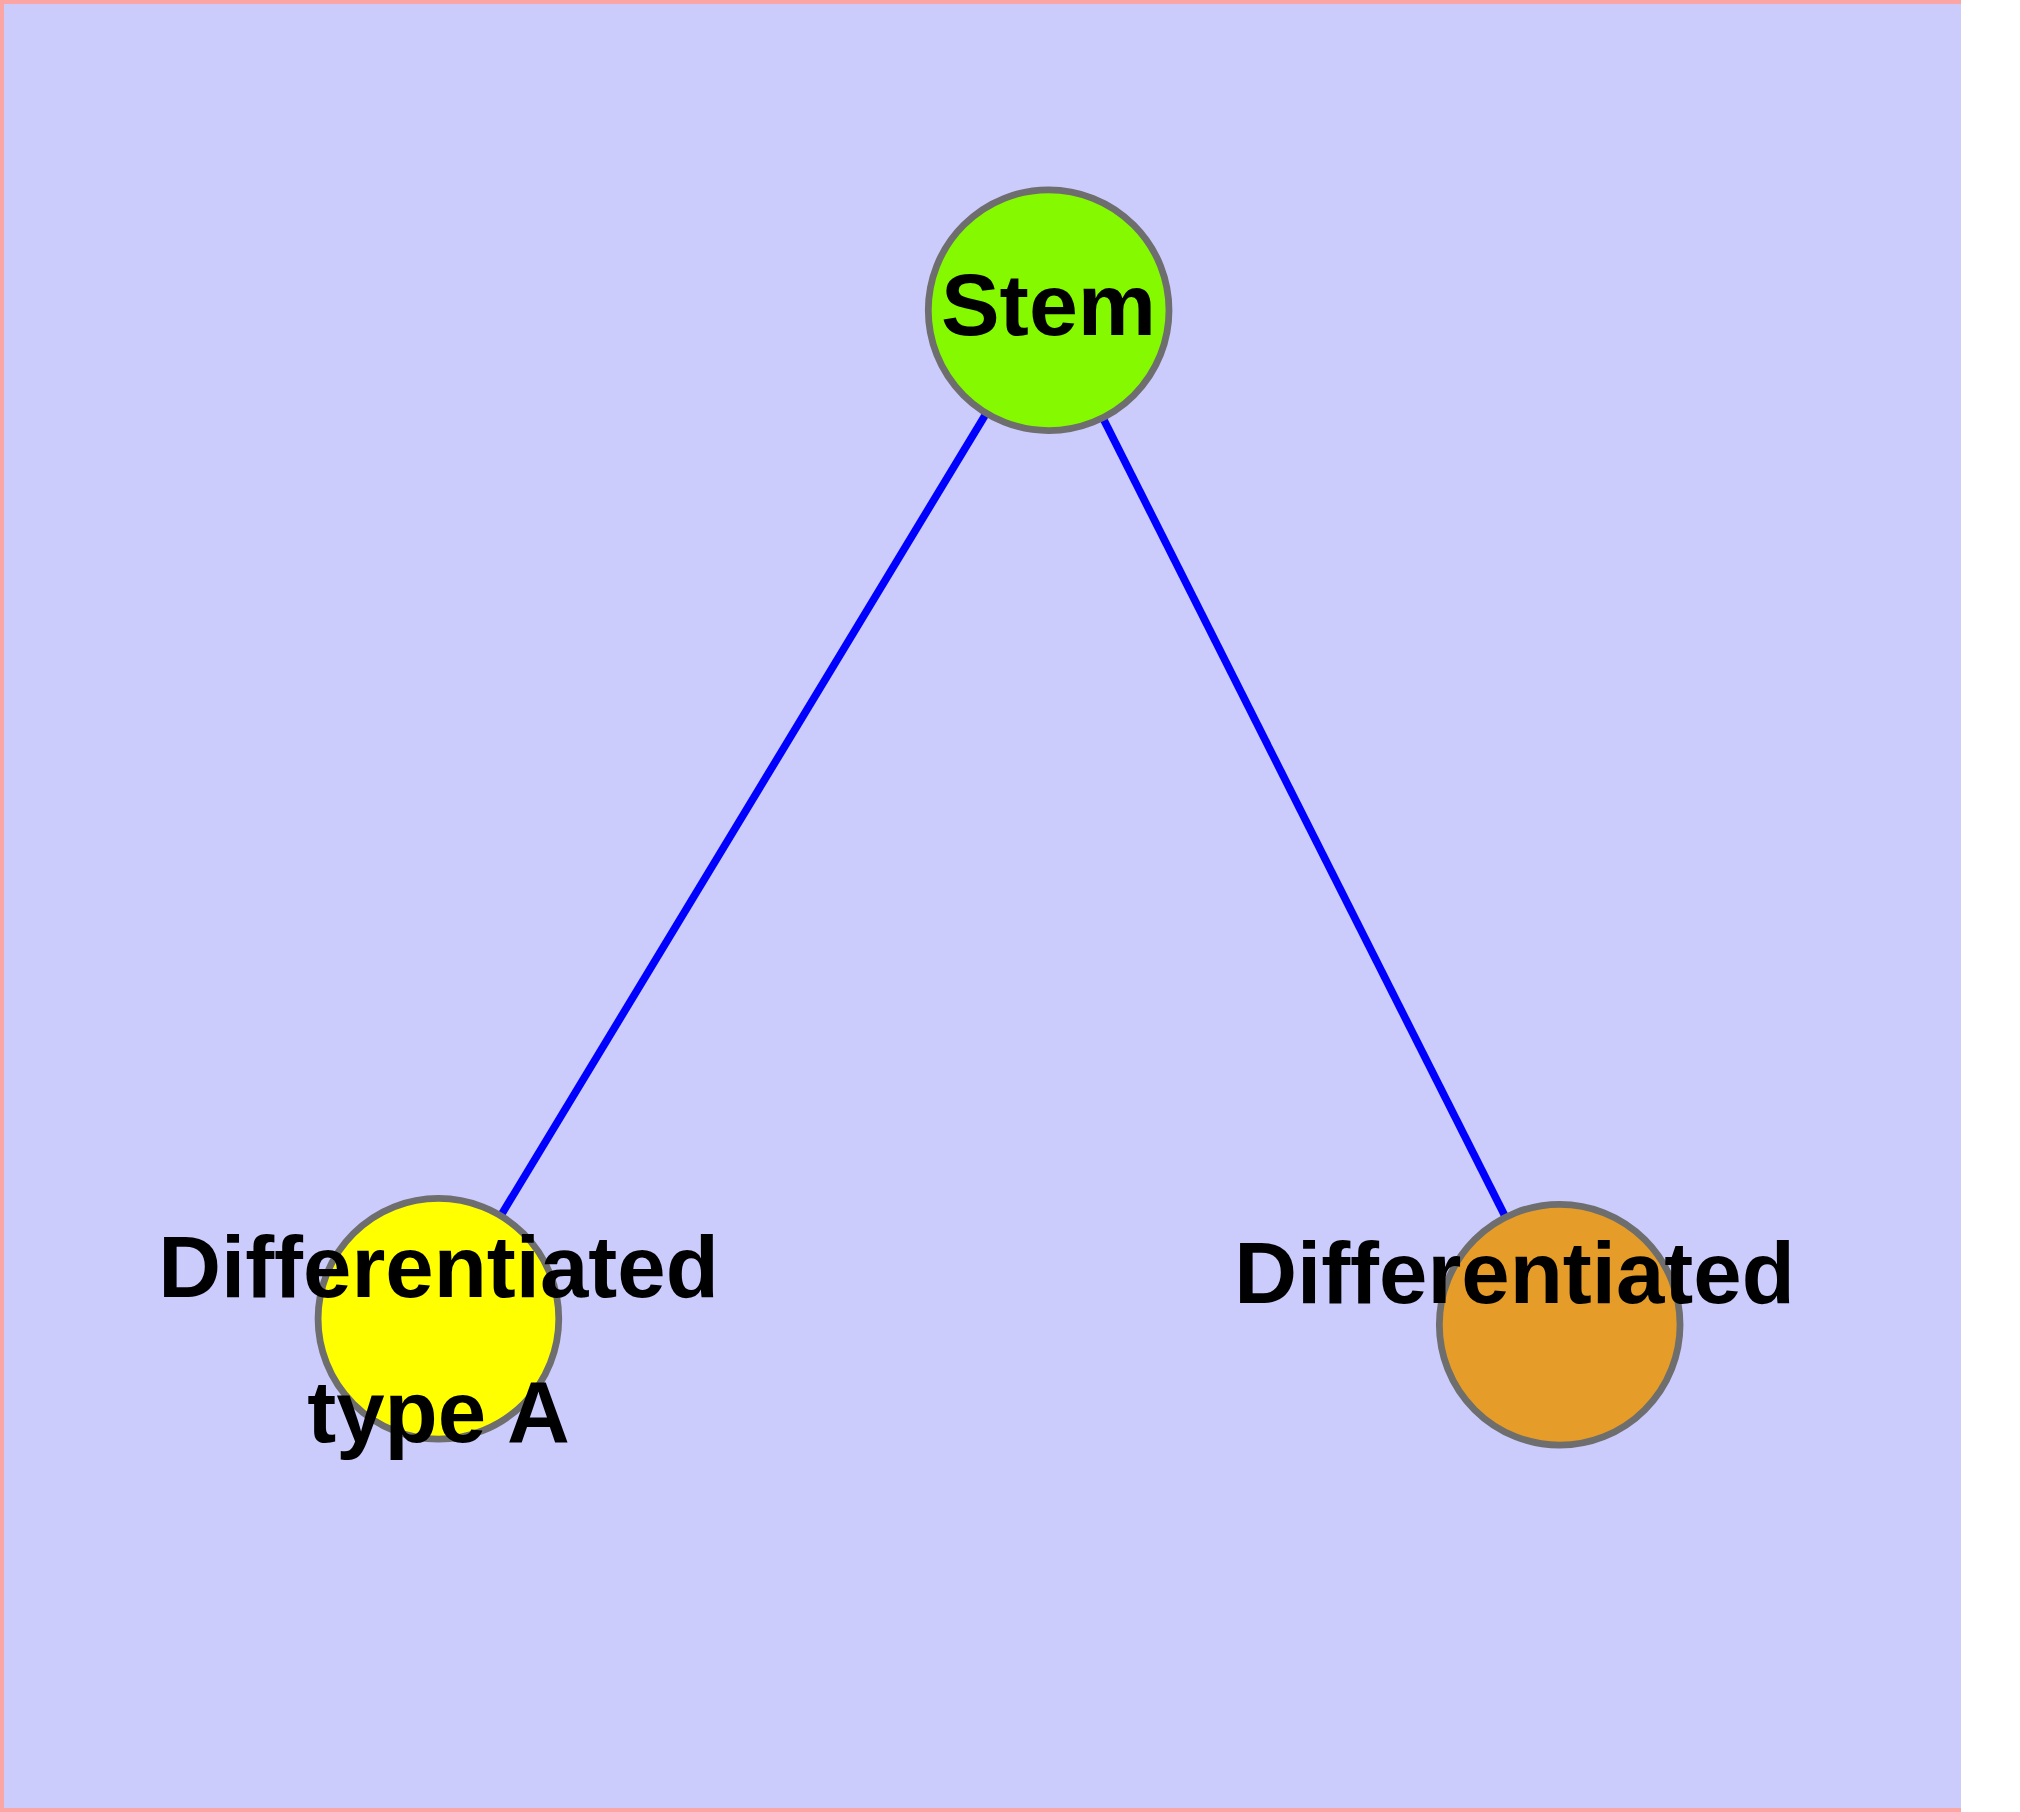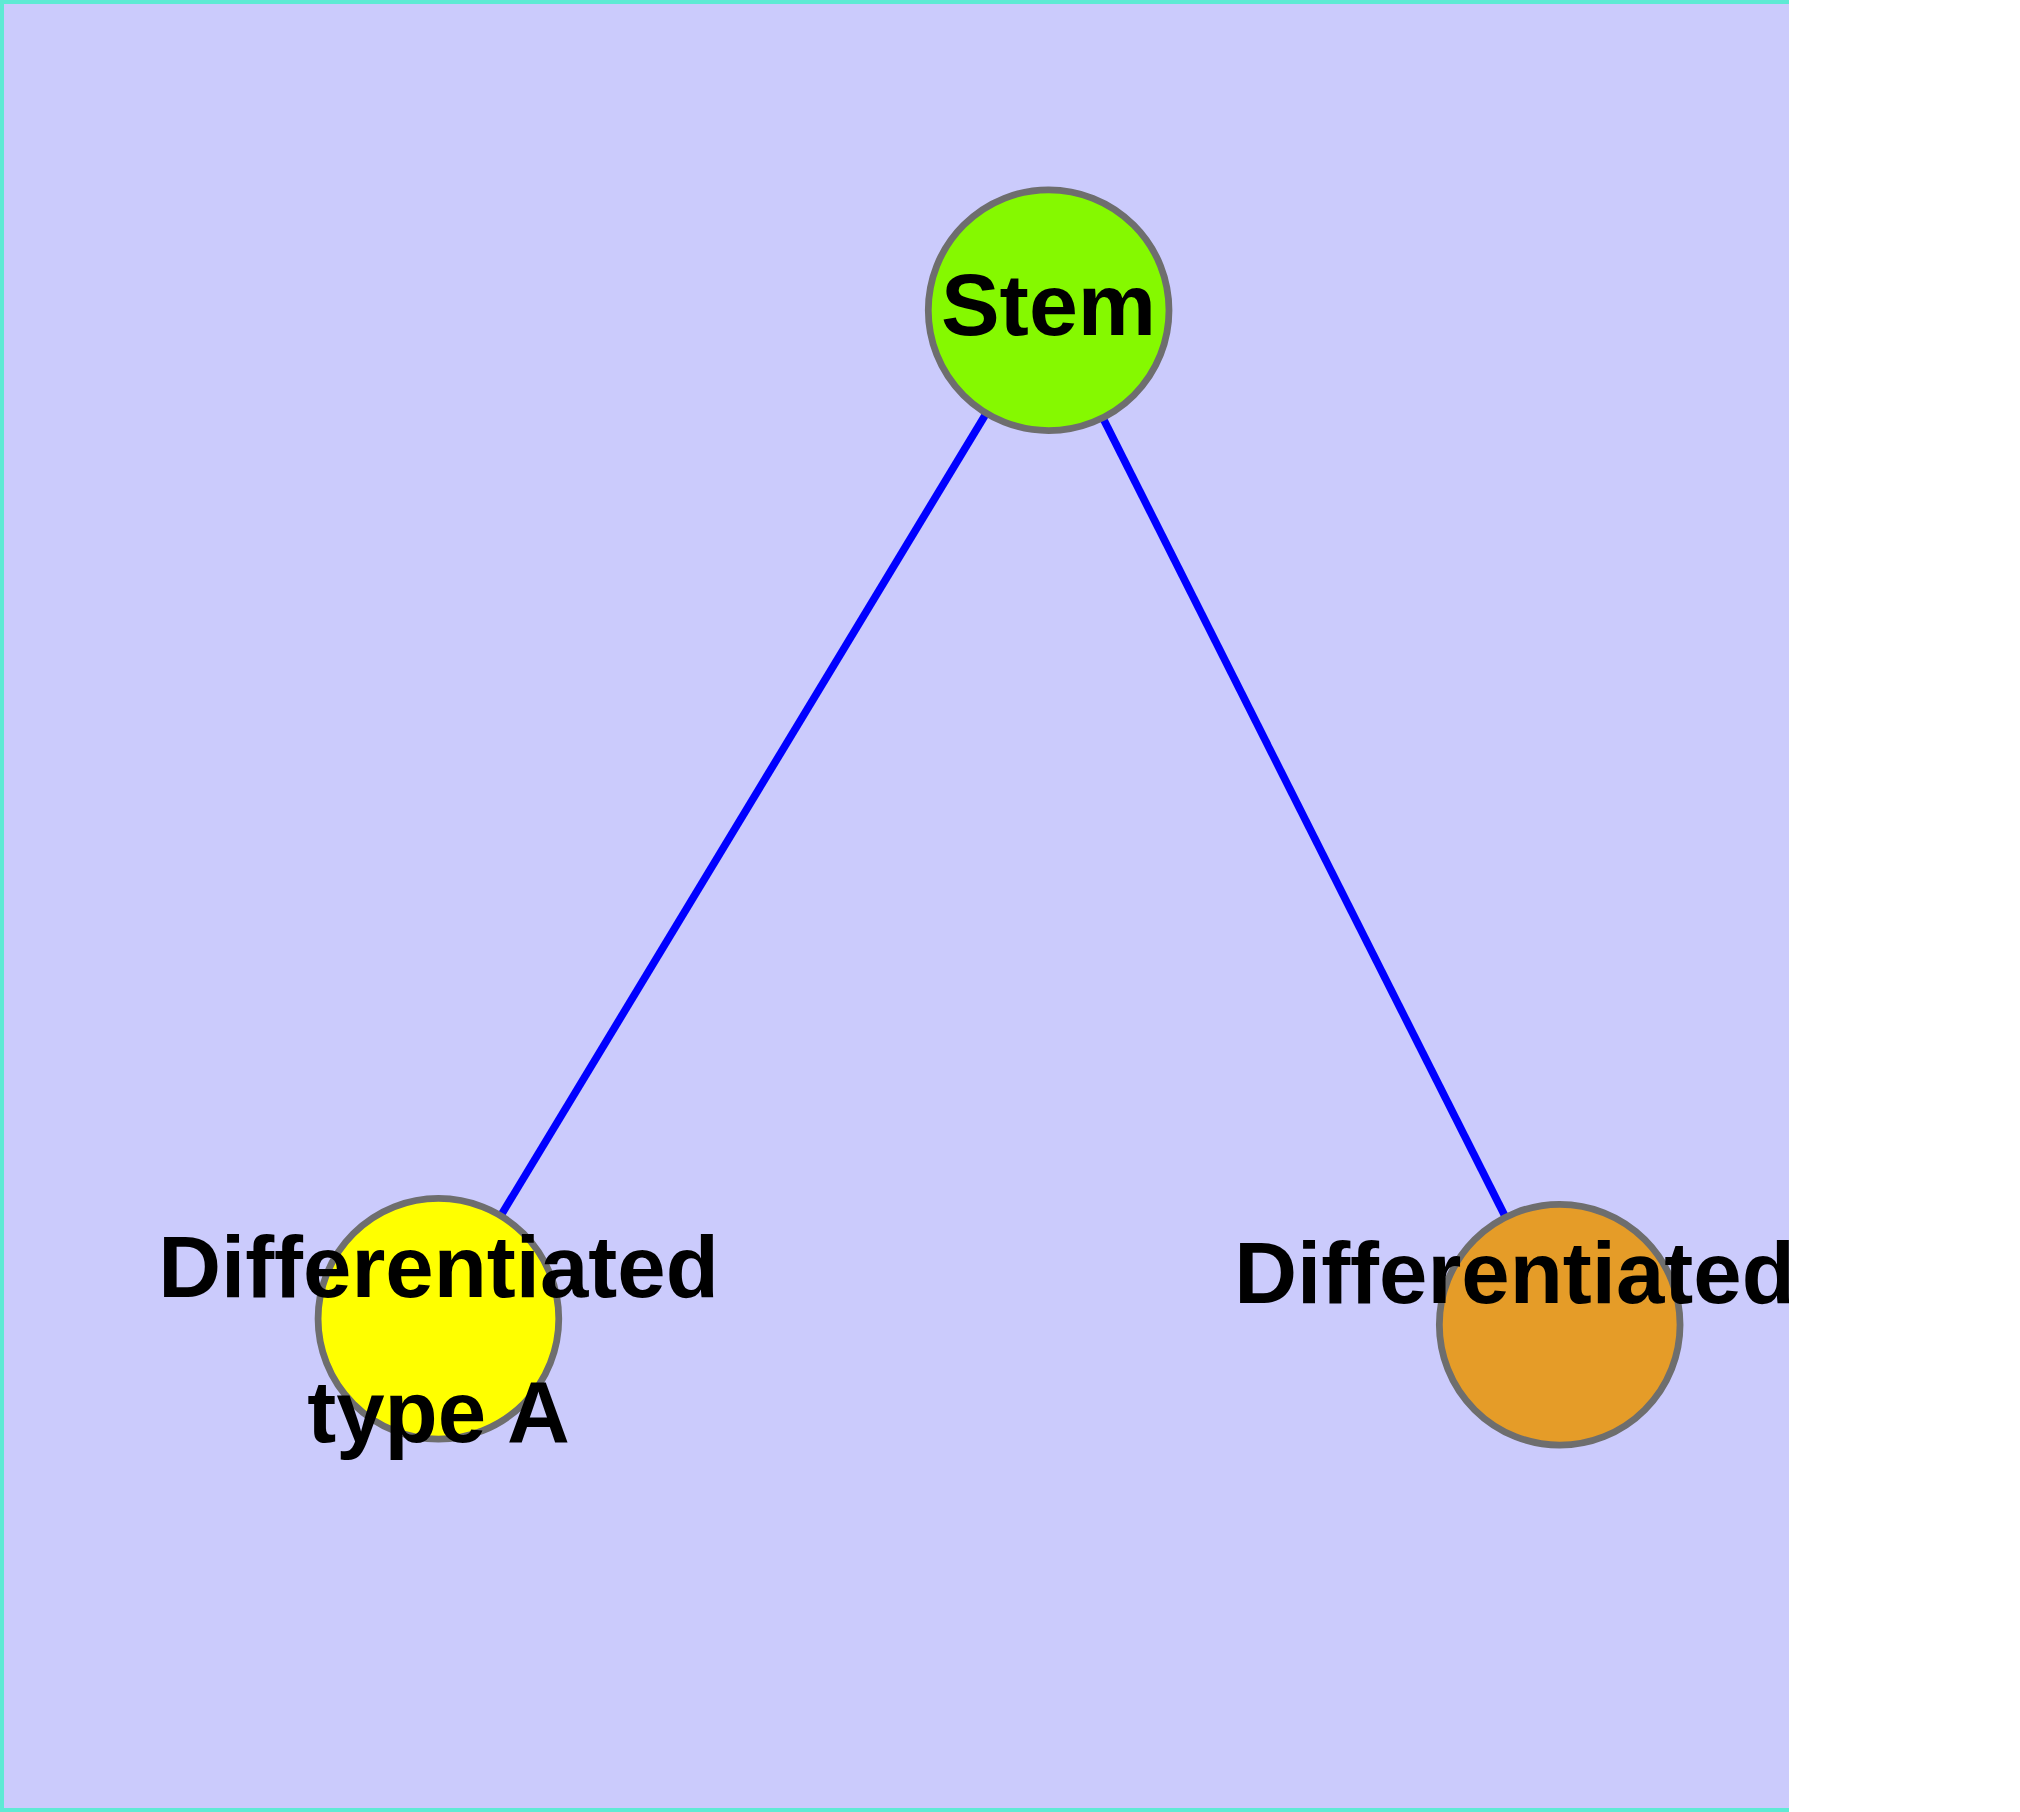--- a/index.html
+++ b/index.html
@@ -3,23 +3,23 @@
 <meta charset="utf-8">
 <title>Cell Differentiation Graph</title>
 <style>
   html, body {
     margin: 0;
     padding: 0;
     background: #ffffff;
   }
   #canvas {
     position: relative;
-    width: 1789px;
+    width: 1961px;
     height: 1812px;
-    background: #5eead4;
+    background: #fca5a5;
     overflow: hidden;
     font-family: "Liberation Sans", sans-serif;
   }
   #plot-area {
     position: absolute;
     left: 4.2px;
     top: 4.2px;
     width: 2012px;
     height: 1804px;
     background: #cbcbfc;

